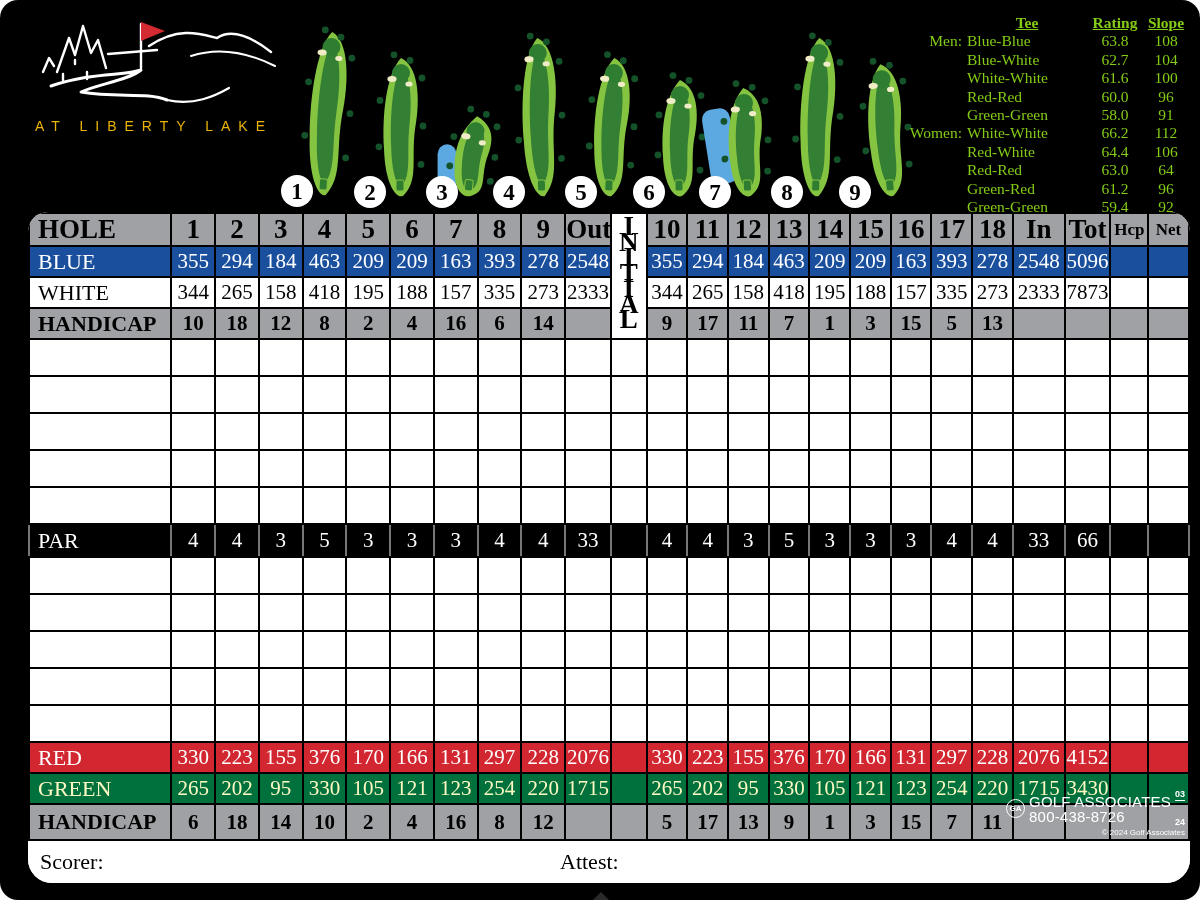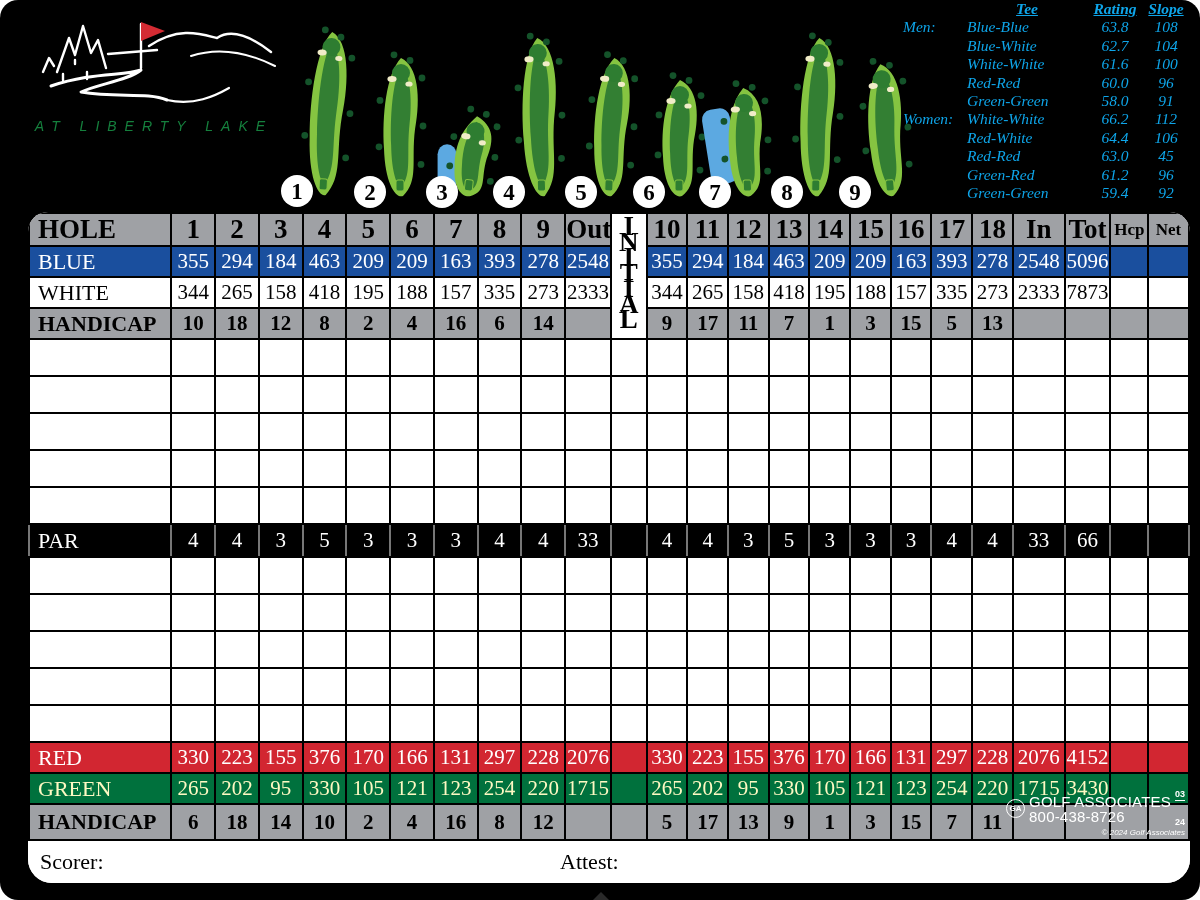--- a/index.html
+++ b/index.html
@@ -6,25 +6,25 @@
   .card{position:relative;width:1200px;height:900px;background:#000;border-radius:18px;overflow:hidden;
         font-family:"Liberation Serif","DejaVu Serif",serif;}
   
   .logo{position:absolute;left:26px;top:10px;width:256px;color:#fff;text-align:center;}
   .logo svg{display:block;margin:0 auto;}
   .wordmark{font-family:"Liberation Sans","DejaVu Sans",sans-serif;font-size:53px;letter-spacing:-2px;
             line-height:1;white-space:nowrap;margin-top:-4px;}
   .wm-trail{color:#ffffff;}
   .wm-head{color:#9a9c9e;}
   .tagline{font-family:"Liberation Sans","DejaVu Sans",sans-serif;font-size:14px;letter-spacing:8px;
-           color:#15803d;margin-top:8px;white-space:nowrap;font-style:italic;}
+           color:#eab308;margin-top:8px;white-space:nowrap;}
   
-  .ratings{position:absolute;left:903px;top:0;width:292px;color:#0ea5e9;font-style:italic;}
+  .ratings{position:absolute;left:903px;top:14px;width:292px;color:#84cc16;}
   #ratings-grid{display:grid;grid-template-columns:64px 120px 56px 46px;font-size:15.5px;line-height:18.4px;}
-  .rg-group{padding-right:5px;}
+  .rg-group{text-align:right;padding-right:5px;}
   .rg-tee{text-align:left;}
   .rg-rating{text-align:center;}
   .rg-slope{text-align:center;}
   .rg-h{font-weight:bold;text-decoration:underline;text-align:center;}
   
   #holes svg{position:absolute;}
   
   .sheet{position:absolute;left:28px;top:212px;width:1162px;background:#fff;
          border-radius:20px 20px 24px 24px;overflow:hidden;}
   table{border-collapse:collapse;table-layout:fixed;width:1162px;}
@@ -48,21 +48,21 @@
   .f-scorer{left:12px;} .f-attest{left:532px;} .f-date{left:944px;margin-top:32px;}
   
   .ga{position:absolute;right:5px;bottom:46px;color:#fff;font-family:"Liberation Sans","DejaVu Sans",sans-serif;
       display:flex;flex-direction:column;align-items:flex-end;line-height:1;}
   .ga-row{display:flex;align-items:center;gap:4px;}
   .ga-circle{width:17px;height:17px;border:1.5px solid #fff;border-radius:50%;font-size:8px;font-weight:bold;
              display:flex;align-items:center;justify-content:center;flex:none;text-align:center;}
   .ga-main{font-size:15px;font-weight:normal;text-align:left;letter-spacing:.2px;}
   .ga-code{font-size:9px;font-weight:bold;text-align:center;}
   .ga-code .top{border-bottom:1px solid #fff;display:block;padding-bottom:1px;margin-bottom:17px;}
-  .ga-copy{font-size:8px;margin-top:2px;font-style:italic;}
+  .ga-copy{font-size:8px;margin-top:2px;}
   .notch{position:absolute;left:593px;top:892px;width:0;height:0;
          border-left:8px solid transparent;border-right:8px solid transparent;border-bottom:8px solid #2a2a2a;}
 </style>
 </head>
 <body>
 
 <div class="card">
 
   <div class="logo">
     <svg width="250" height="100" viewBox="0 0 250 100">
@@ -367,21 +367,21 @@
         <div class="rg-tee">White-White</div>
         <div class="rg-rating">66.2</div>
         <div class="rg-slope">112</div>
         <div class="rg-group"></div>
         <div class="rg-tee">Red-White</div>
         <div class="rg-rating">64.4</div>
         <div class="rg-slope">106</div>
         <div class="rg-group"></div>
         <div class="rg-tee">Red-Red</div>
         <div class="rg-rating">63.0</div>
-        <div class="rg-slope">45</div>
+        <div class="rg-slope">64</div>
         <div class="rg-group"></div>
         <div class="rg-tee">Green-Red</div>
         <div class="rg-rating">61.2</div>
         <div class="rg-slope">96</div>
         <div class="rg-group"></div>
         <div class="rg-tee">Green-Green</div>
         <div class="rg-rating">59.4</div>
         <div class="rg-slope">92</div>
       </div>
   </div>

